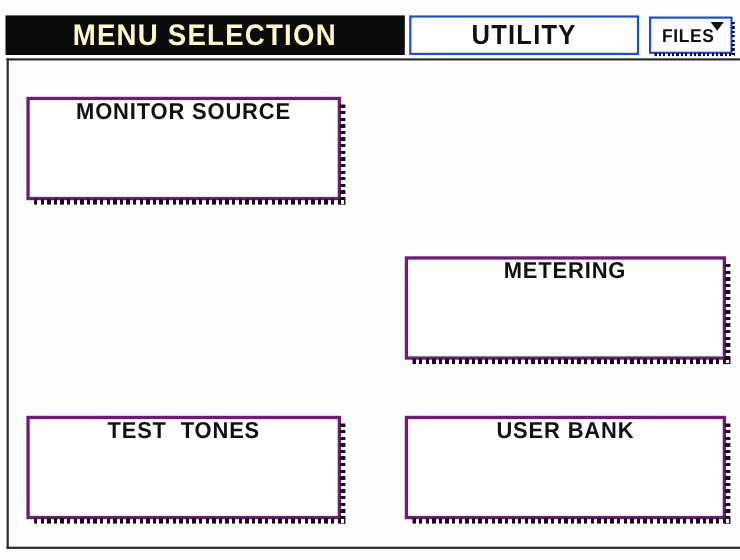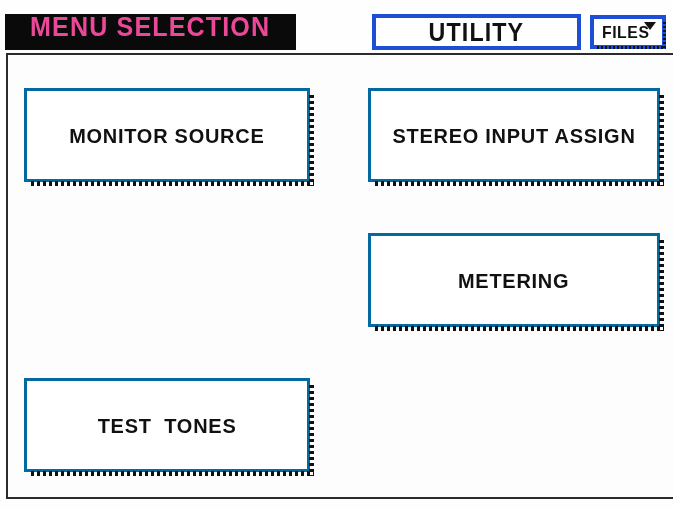--- a/index.html
+++ b/index.html
@@ -18,40 +18,41 @@
     height: 509px;
     background: #fefefe;
     overflow: hidden;
   }
 
   
   .header-bar {
     position: absolute;
     left: 5px;
     top: 14px;
-    width: 291px;
+    width: 363px;
     height: 36px;
     background: #0a0a0a;
-    color: #ec4899;
+    color: #fef9c3;
     display: flex;
+    align-items: center;
     justify-content: center;
   }
   .header-bar .label {
     font-size: 27px;
     font-weight: bold;
     letter-spacing: 1.2px;
     transform: scaleX(0.93);
     white-space: nowrap;
     line-height: 1;
   }
 
   .tab-button {
     position: absolute;
     background: #ffffff;
-    border: 4px solid #1d4ed8;
+    border: 2px solid #1d4ed8;
     box-sizing: border-box;
     display: flex;
     align-items: center;
     justify-content: center;
   }
   .tab-button .label {
     font-size: 25px;
     font-weight: bold;
     color: #111111;
     letter-spacing: 1.2px;
@@ -118,24 +119,24 @@
     border: 2px solid #2b2b2b;
     border-right: none;
     box-sizing: border-box;
     background: #fdfdfd;
   }
 
   
   .menu-button {
     position: absolute;
     background: #ffffff;
-    border: 3px solid #0369a1;
+    border: 3px solid #701a75;
     box-sizing: border-box;
     display: flex;
-    align-items: center;
+    align-items: flex-start;
     justify-content: center;
     cursor: pointer;
   }
   .menu-button .label {
     font-size: 21px;
     font-weight: bold;
     color: #111111;
     letter-spacing: 0.8px;
     transform: scaleX(0.95);
     white-space: pre;
@@ -188,33 +189,33 @@
   </div>
 
   <div id="panel-frame"></div>
 
   <div class="menu-button col-left row-1">
     <span class="shadow-r"></span>
     <span class="shadow-b"></span>
     <span class="label">MONITOR SOURCE</span>
   </div>
 
-  <div class="menu-button col-right row-1">
-    <span class="shadow-r"></span>
-    <span class="shadow-b"></span>
-    <span class="label">STEREO INPUT ASSIGN</span>
-  </div>
 
 
   <div class="menu-button col-left row-3">
     <span class="shadow-r"></span>
     <span class="shadow-b"></span>
     <span class="label">TEST  TONES</span>
   </div>
 
   <div class="menu-button col-right row-2">
     <span class="shadow-r"></span>
     <span class="shadow-b"></span>
     <span class="label">METERING</span>
   </div>
 
+  <div class="menu-button col-right row-3">
+    <span class="shadow-r"></span>
+    <span class="shadow-b"></span>
+    <span class="label">USER BANK</span>
+  </div>
 
 </div>
 
 </body></html>

